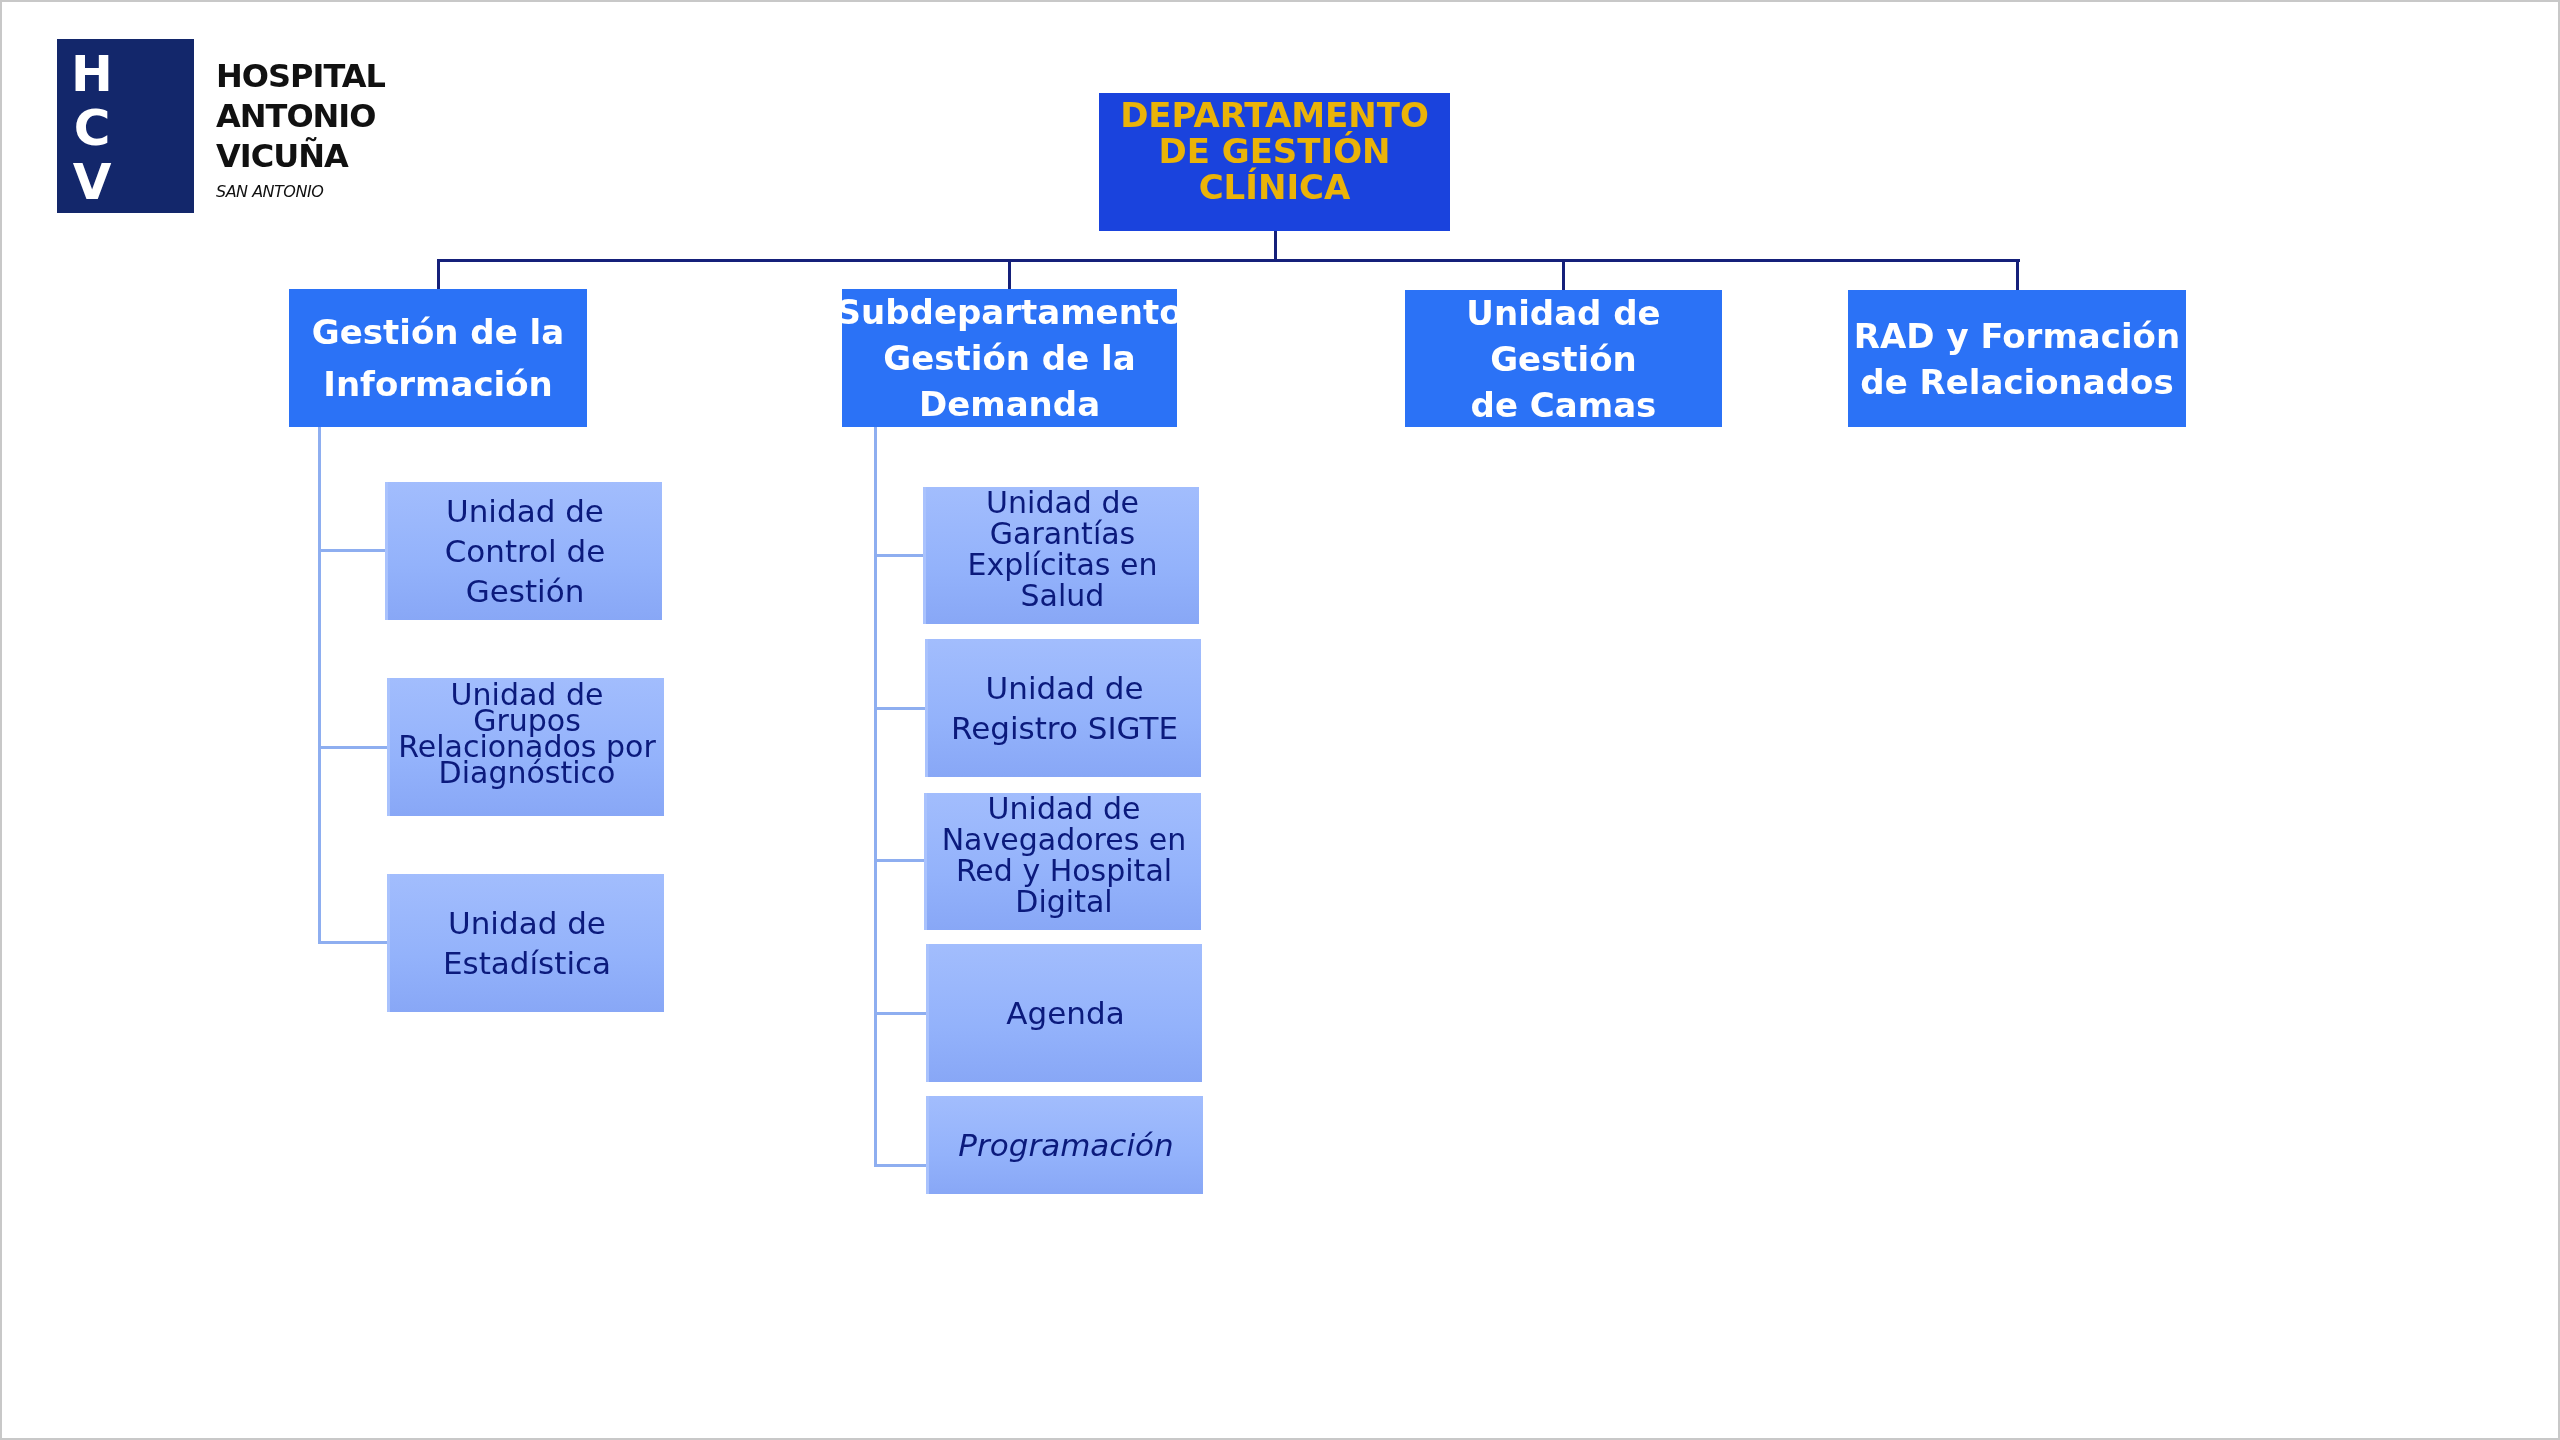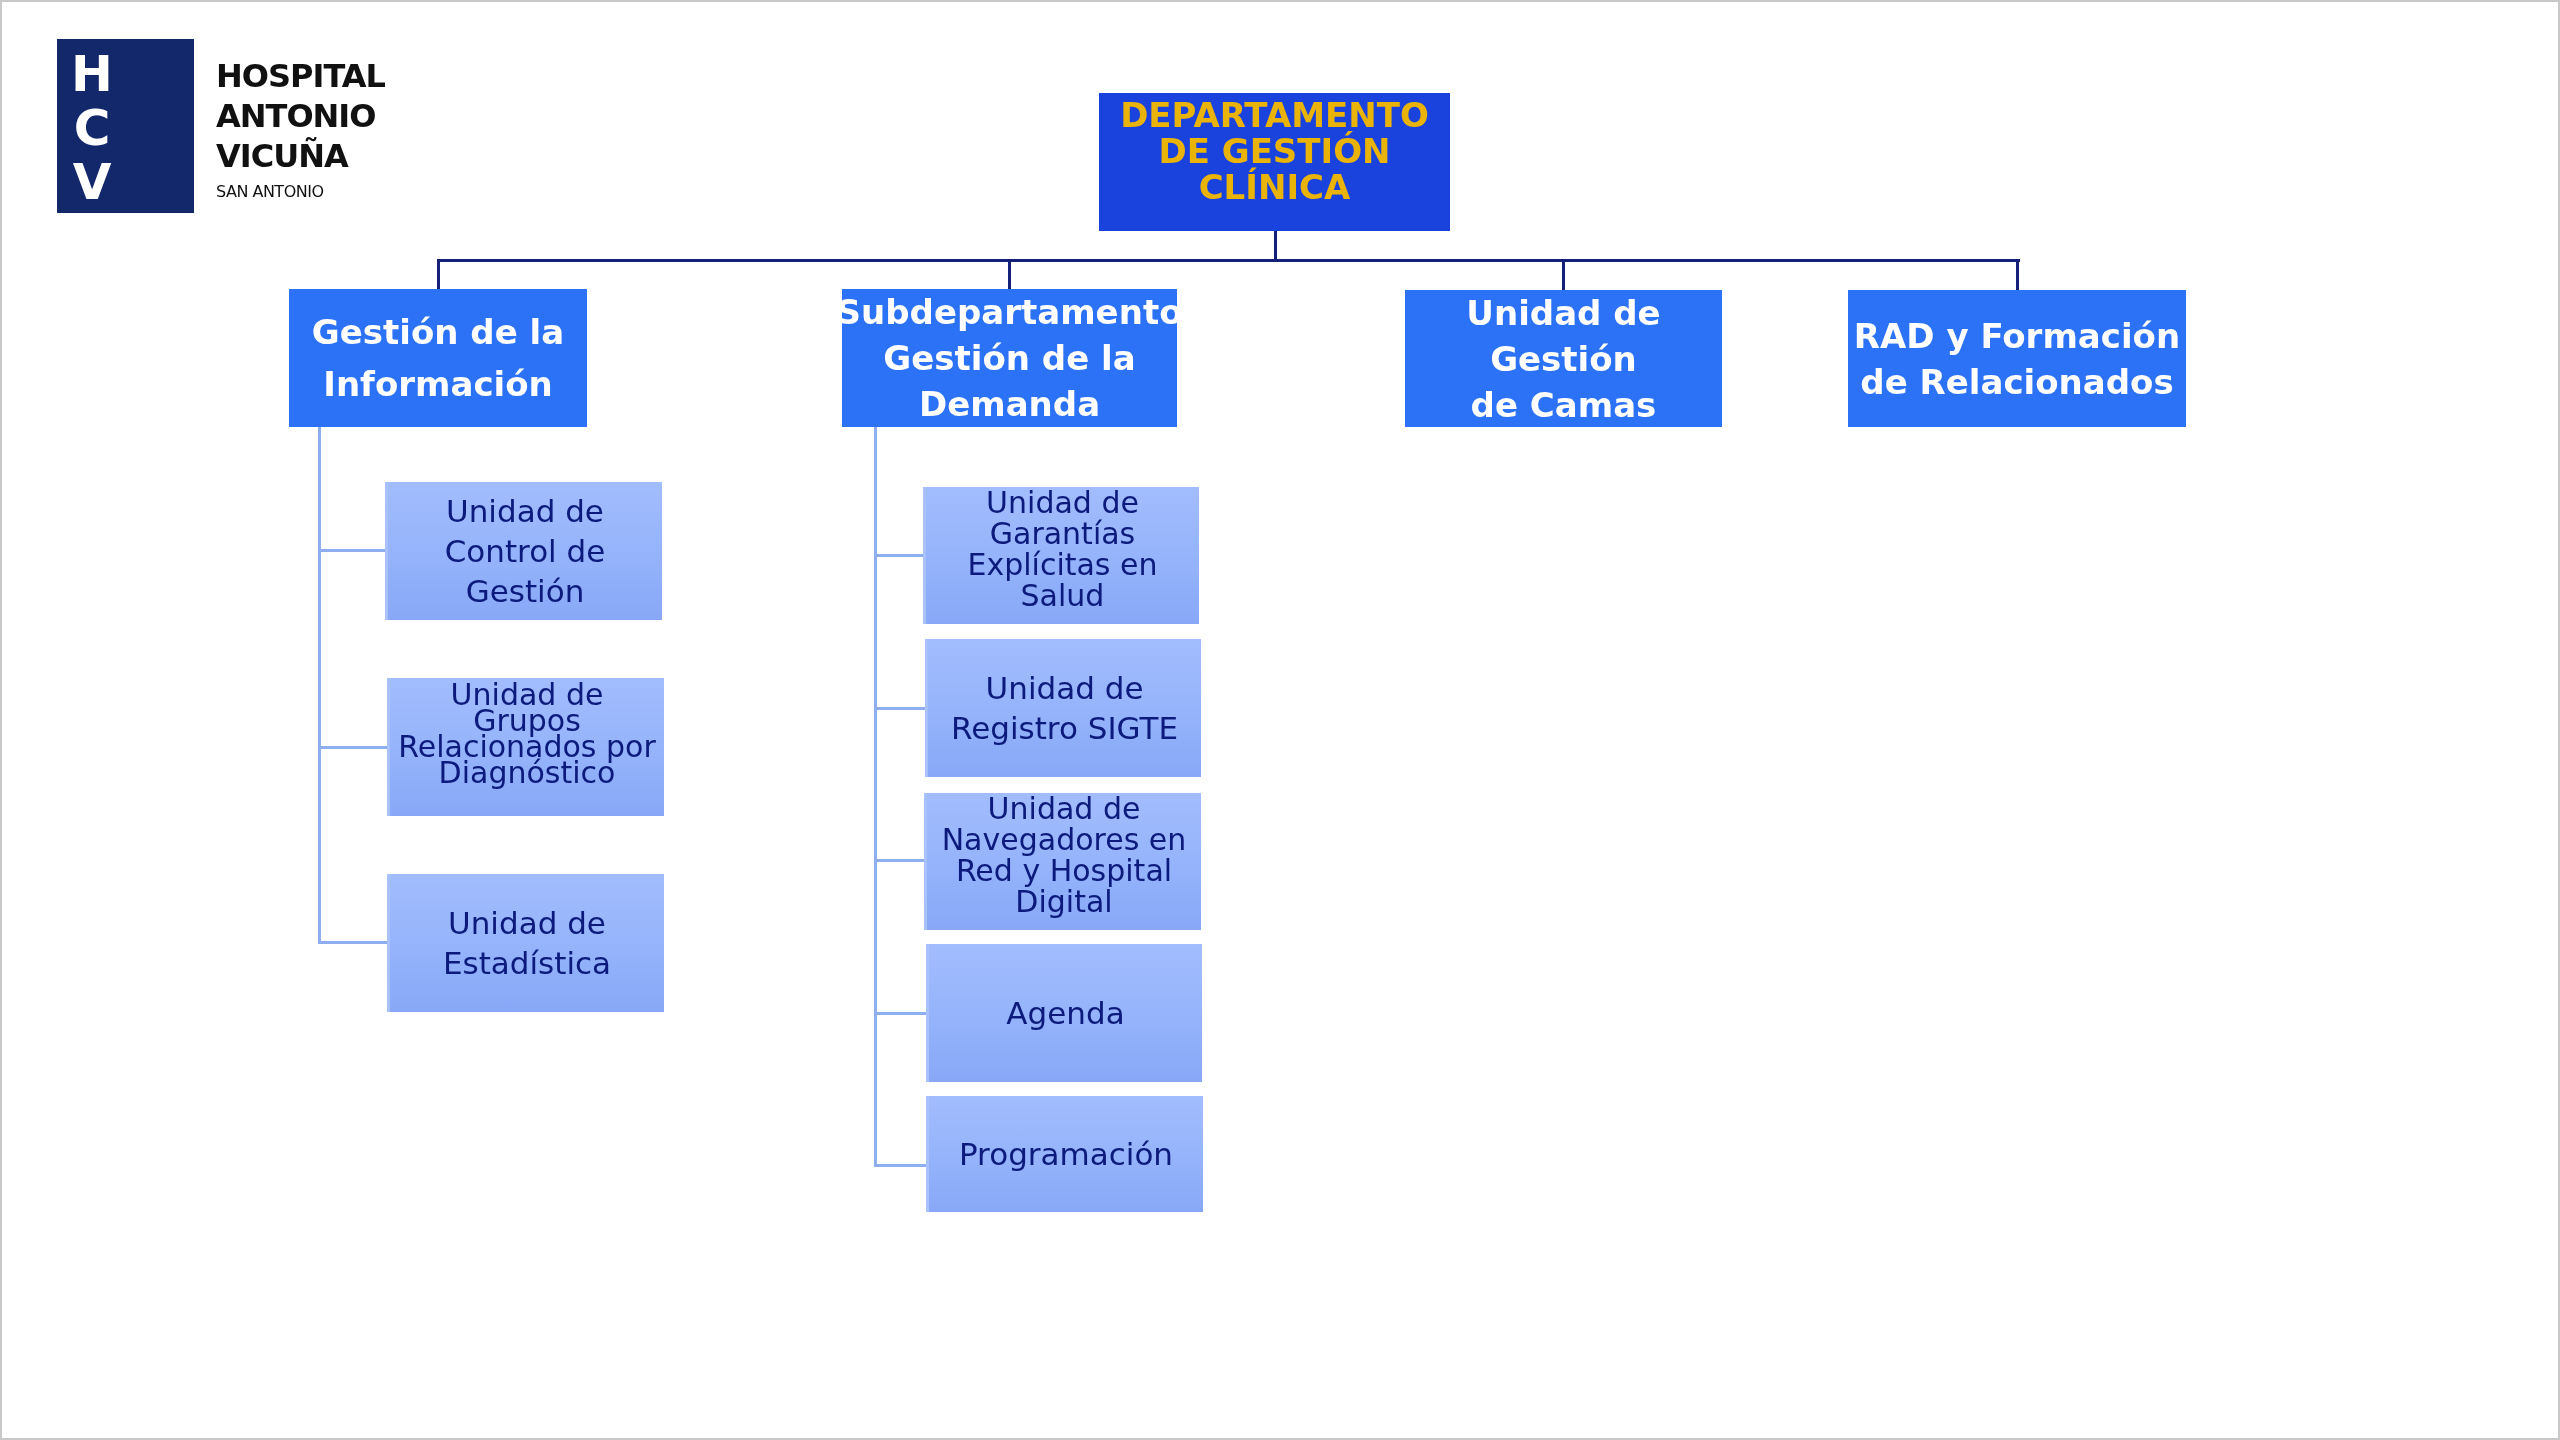--- a/index.html
+++ b/index.html
@@ -21,21 +21,21 @@
     color: #ffffff; font-weight: bold; font-size: 50px; line-height: 50px;
     font-family: "DejaVu Sans", sans-serif;
   }
   .logo-text {
     position: absolute; left: 216px; color: #111111; font-weight: bold;
     font-family: "DejaVu Sans", sans-serif; font-size: 32px; line-height: 40px;
     letter-spacing: -1px;
   }
   .logo-sub {
     position: absolute; left: 216px; top: 182px; color: #111111;
-    font-family: "DejaVu Sans", sans-serif; font-size: 16px; letter-spacing: -0.5px;
+    font-family: "DejaVu Sans", sans-serif; font-size: 16px; letter-spacing: -0.5px; font-style: italic;
   }
   
   .line { position: absolute; }
   .line-dark { background: #15207a; }
   .line-light { background: #8eaef0; }
   
   .box {
     position: absolute; display: flex; align-items: center; justify-content: center;
     text-align: center; box-sizing: border-box;
   }
@@ -144,15 +144,15 @@
 </div>
 <div class="box box-l3 tight" style="left:924px; top:793px; width:277px; height:137px; align-items:flex-start; padding-top:0px;">
   <span style="line-height:31px;">Unidad de
 Navegadores en
 Red y Hospital
 Digital</span>
 </div>
 <div class="box box-l3" style="left:926px; top:944px; width:276px; height:138px;">
   <span>Agenda</span>
 </div>
-<div class="box box-l3" style="left:926px; top:1096px; width:277px; height:116px;">
+<div class="box box-l3" style="left:926px; top:1096px; width:277px; height:98px;font-style:italic;">
   <span>Programación</span>
 </div>
 
 </body></html>

